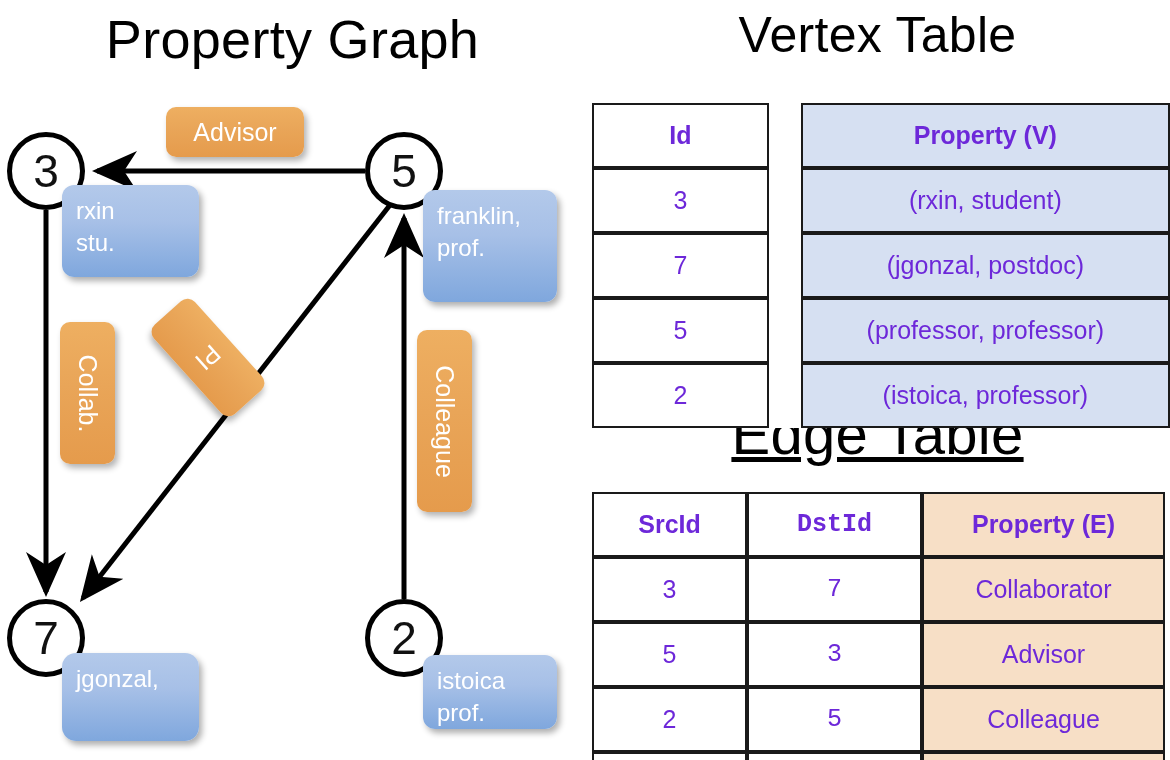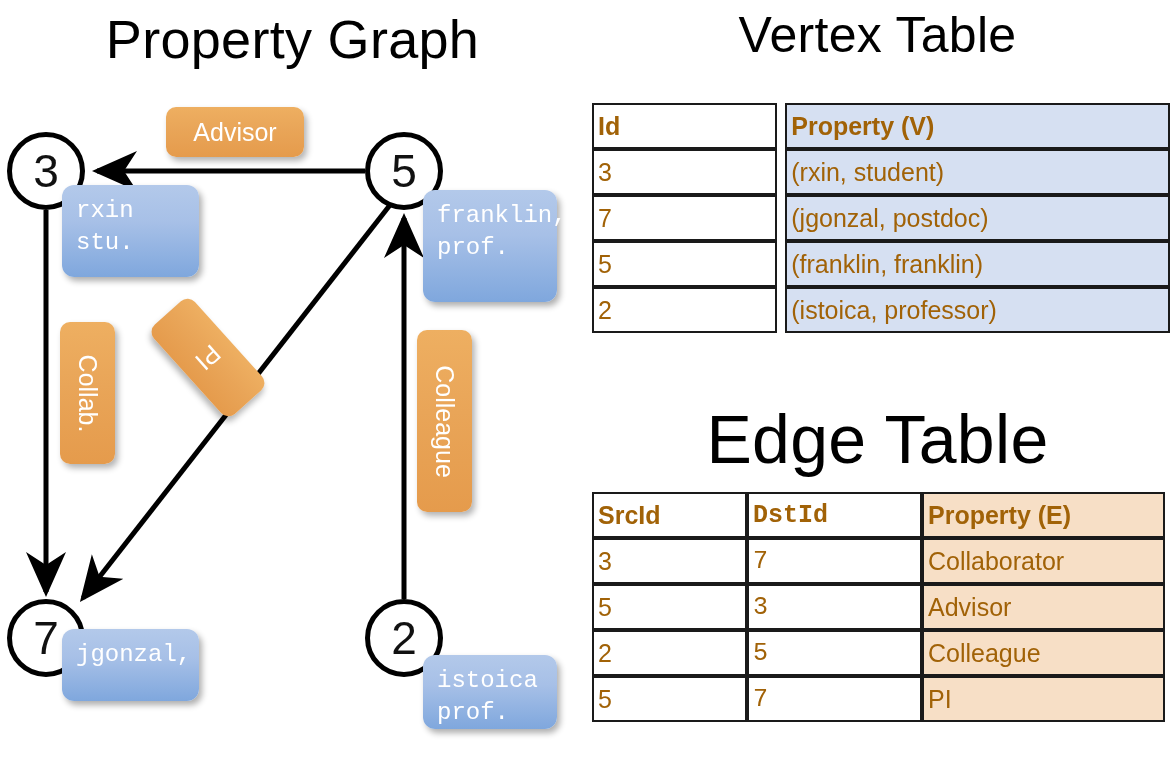--- a/index.html
+++ b/index.html
@@ -16,21 +16,21 @@
   .title{
     position:absolute;
     font-family:"Liberation Sans", sans-serif;
     font-weight:300;
     color:#000;
     white-space:nowrap;
     letter-spacing:0.3px;
   }
   #title-pg{left:0;top:8px;width:585px;text-align:center;font-size:54px;}
   #title-vt{left:585px;top:6px;width:585px;text-align:center;font-size:50px;}
-  #title-et{left:585px;top:400px;width:585px;text-align:center;font-size:68px;}
+  #title-et{left:585px;top:400px;width:585px;text-align:center;font-size:58px;text-decoration:underline;}
 
   
   #graph-svg{position:absolute;left:0;top:0;width:585px;height:760px;}
 
   .node-circle{
     position:absolute;
     width:78px;height:78px;
     border:5px solid #000;
     border-radius:50%;
     background:#fff;
@@ -46,29 +46,29 @@
   #node-2{left:365px;top:599px;}
 
   
   .vbox{
     position:absolute;
     border-radius:12px;
     background:linear-gradient(to bottom,#b3c9ea 0%,#a7c0e7 40%,#7fa7dd 100%);
     box-shadow:3px 4px 6px rgba(0,0,0,0.32);
     color:#ffffff;
     font-size:24px;
-    font-family:Liberation Mono, monospace;
+    font-family:Liberation Sans, sans-serif;
     font-weight:400;
     padding:10px 7px 10px 14px;
     box-sizing:border-box;
     line-height:1.32;
   }
   #vbox-3{left:62px;top:185px;width:137px;height:92px;}
   #vbox-5{left:423px;top:190px;width:134px;height:112px;}
-  #vbox-7{left:62px;top:629px;width:137px;height:72px;}
+  #vbox-7{left:62px;top:653px;width:137px;height:88px;border-radius:14px;}
   #vbox-2{left:423px;top:655px;width:134px;height:74px;}
 
   
   .ebox{
     position:absolute;
     border-radius:10px;
     background:linear-gradient(to bottom,#eeaf61 0%,#e9a558 45%,#e59b4c 100%);
     box-shadow:3px 4px 6px rgba(0,0,0,0.30);
     color:#ffffff;
     font-family:"Liberation Sans", sans-serif;
@@ -85,23 +85,24 @@
   #ebox-pi{left:148px;top:330px;width:120px;height:55px;
            transform:rotate(48deg);transform-origin:center center;}
   #ebox-pi .rot{transform:rotate(90deg);}
 
   
   .tbl{position:absolute;border-collapse:separate;border-spacing:0;}
   .tbl td{
     border:2px solid #1a1a1a;
     font-family:"Liberation Sans", sans-serif;
     font-size:25px;
-    color:#a16207;
+    color:#6d28d9;
+    text-align:center;
     font-weight:300;
-    padding:4px;
+    padding:16px;
     height:46px;
     box-sizing:border-box;
   }
   .tbl td.hdr{font-weight:700;}
   .gap{border:none !important;width:5px;background:#fff;}
 
   #vertex-table{left:592px;top:103px;}
   #vertex-table td.c-id{width:186px;background:#fff;}
   #vertex-table td.c-prop{width:386px;background:#d6e0f2;}
 
@@ -182,21 +183,21 @@
         <td class="c-prop">(rxin, student)</td>
       </tr>
       <tr>
         <td class="c-id">7</td>
         <td class="gap"></td>
         <td class="c-prop">(jgonzal, postdoc)</td>
       </tr>
       <tr>
         <td class="c-id">5</td>
         <td class="gap"></td>
-        <td class="c-prop">(franklin, franklin)</td>
+        <td class="c-prop">(professor, professor)</td>
       </tr>
       <tr>
         <td class="c-id">2</td>
         <td class="gap"></td>
         <td class="c-prop">(istoica, professor)</td>
       </tr>
     </tbody>
   </table>
 
   <table class="tbl" id="edge-table">

